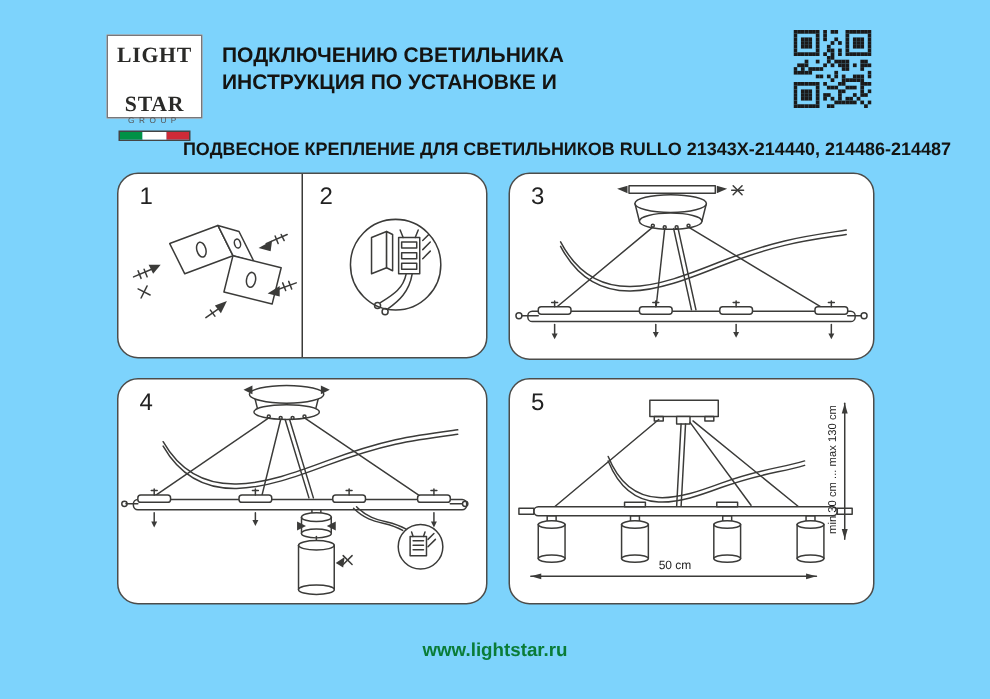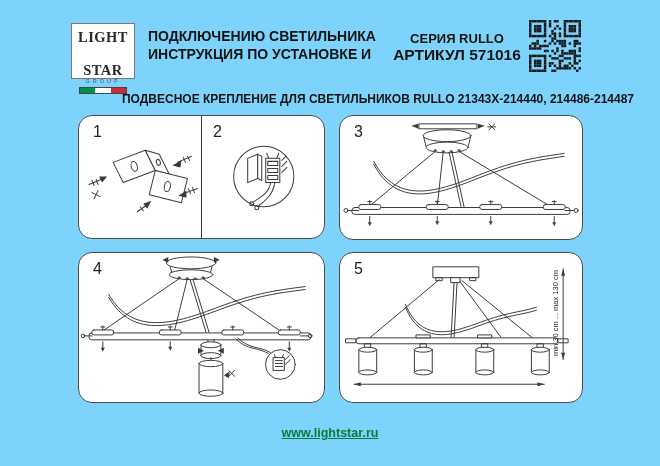--- a/index.html
+++ b/index.html
@@ -17,21 +17,21 @@
   .page-title{position:absolute;left:148px;top:28px;width:260px;
               font-weight:bold;font-size:14px;line-height:17.5px;color:#141412;}
   .series-block{position:absolute;left:392px;top:31px;width:130px;text-align:center;}
   .series-line{font-weight:bold;font-size:13px;line-height:15px;color:#141412;}
   .article-line{font-weight:bold;font-size:15.5px;line-height:18px;color:#141412;}
   .qr{position:absolute;left:529px;top:20px;width:52px;height:52px;}
   
   .subtitle{position:absolute;left:0;top:92px;width:660px;text-align:center;
             font-weight:bold;font-size:12px;color:#141412;padding-left:48px;}
   .footer{position:absolute;left:0;top:426px;width:660px;text-align:center;
-          font-weight:bold;font-size:12.5px;text-decoration:underline;}
+          font-weight:bold;font-size:12.5px;}
   
   .panel{position:absolute;border:1.4px solid #4c4c4a;border-radius:14px;background:#fff;box-sizing:border-box;}
   .panel-a{left:78px;top:115px;width:247px;height:124px;}
   .panel-b{left:339px;top:115px;width:244px;height:125px;}
   .panel-c{left:78px;top:252px;width:247px;height:151px;}
   .panel-d{left:339px;top:252px;width:244px;height:151px;}
   .panel svg.draw{position:absolute;left:0;top:0;width:100%;height:100%;}
   .pnum{position:absolute;top:7px;left:14px;font-size:16px;color:#222;}
   .pnum2{left:134px;}
   .draw line,.draw path,.draw rect,.draw ellipse,.draw circle,.draw polygon,.draw polyline{
@@ -56,24 +56,20 @@
       <div style="background: rgb(255, 255, 255);"></div>
       <div style="background: rgb(206, 43, 55);"></div>
     </div>
   </div>
 
   <div class="page-title">
     <div>ПОДКЛЮЧЕНИЮ СВЕТИЛЬНИКА</div>
     <div>ИНСТРУКЦИЯ ПО УСТАНОВКЕ И</div>
   </div>
 
-  <div class="series-block">
-    <div class="series-line">СЕРИЯ RULLO</div>
-    <div class="article-line">АРТИКУЛ 571016</div>
-  </div>
 
   <svg class="qr" id="qr-svg" viewBox="0 0 52 52" fill="#1a1a1a">
       <rect x="0.00" y="0.00" width="2.48" height="2.48"></rect>
       <rect x="2.48" y="0.00" width="2.48" height="2.48"></rect>
       <rect x="4.95" y="0.00" width="2.48" height="2.48"></rect>
       <rect x="7.43" y="0.00" width="2.48" height="2.48"></rect>
       <rect x="9.90" y="0.00" width="2.48" height="2.48"></rect>
       <rect x="12.38" y="0.00" width="2.48" height="2.48"></rect>
       <rect x="14.86" y="0.00" width="2.48" height="2.48"></rect>
       <rect x="19.81" y="0.00" width="2.48" height="2.48"></rect>
@@ -502,18 +498,19 @@
         <line x1="211" y1="98" x2="211" y2="121"></line>
       <ellipse class="wf" cx="202" cy="121" rx="9" ry="2.5"></ellipse>
       <line x1="14" y1="133" x2="206" y2="133"></line>
       <polygon class="fl" points="14,133 21,131 21,135"></polygon>
       <polygon class="fl" points="206,133 199,131 199,135"></polygon>
       <line x1="225" y1="16" x2="225" y2="108"></line>
       <polygon class="fl" points="225,16 223,23 227,23"></polygon>
       <polygon class="fl" points="225,108 223,101 227,101"></polygon>
     </svg>
     <span class="pnum">5</span>
+    <span class="dim-w">50 cm</span>
     <span class="dim-h">min 30 cm ... max 130 cm</span>
   </div>
 
   <div class="footer" style="color: rgb(10, 124, 56);">www.lightstar.ru</div>
 
 </div>
 
 </body></html>

